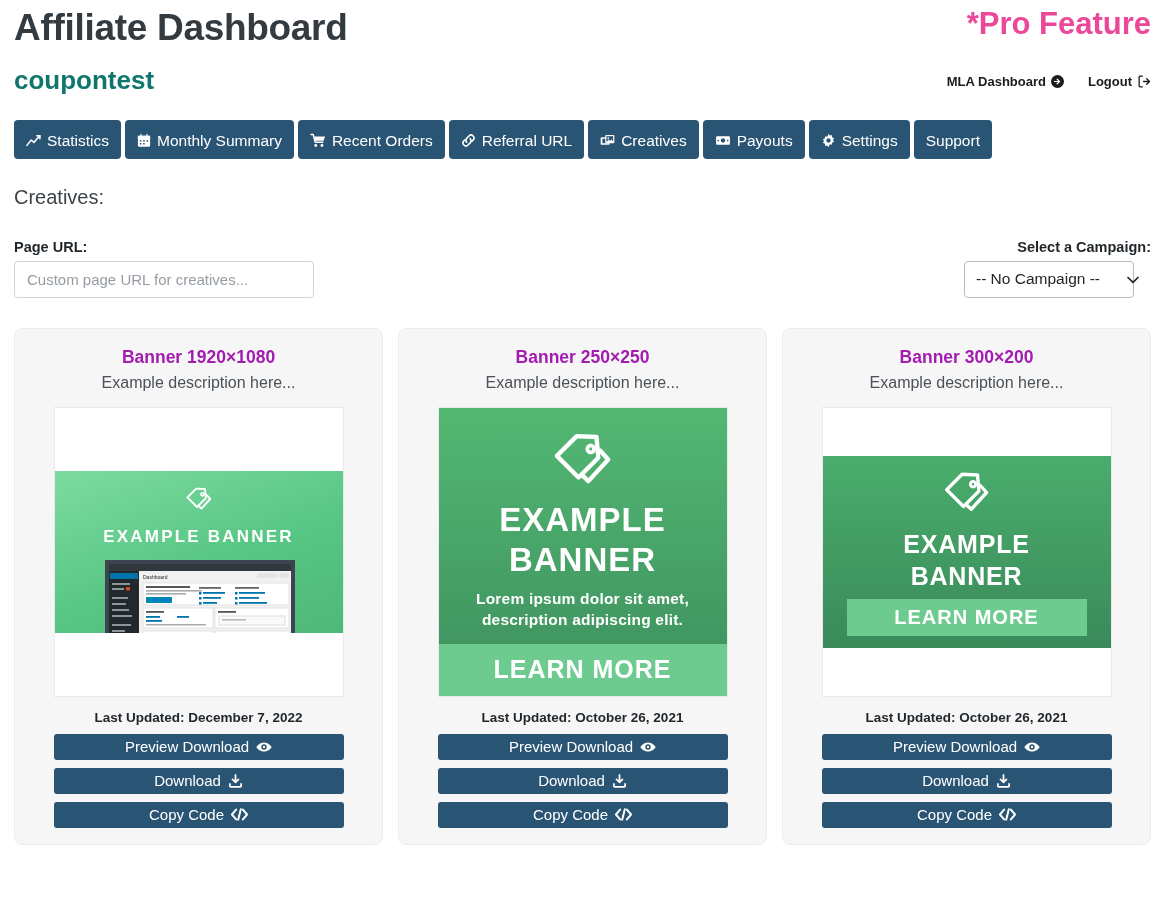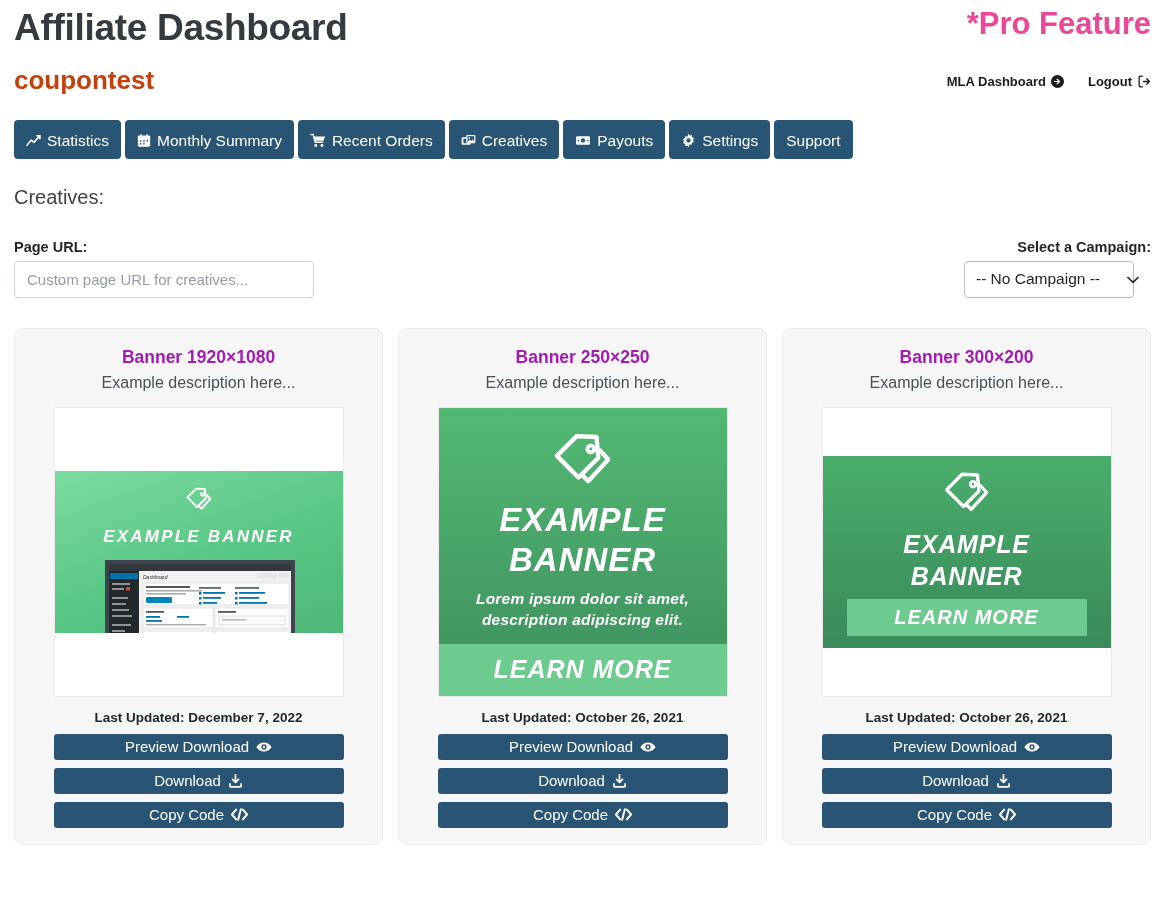--- a/index.html
+++ b/index.html
@@ -21,21 +21,21 @@
     color: #333a40; line-height: 44px; white-space: nowrap;
   }
   .pro-feature {
     position: absolute; right: 0; top: 4px;
     font-size: 31px; font-weight: 700; color: #ec4899;
     line-height: 40px; white-space: nowrap;
   }
   .sub-row { position: relative; height: 46px; }
   .account-name {
     position: absolute; left: 0; top: 0;
-    font-size: 26px; font-weight: 700; color: #c2410c; line-height: 36px; text-align: center;
+    font-size: 26px; font-weight: 700; color: #0f766e; line-height: 36px; text-align: center;
   }
   .header-links {
     position: absolute; right: 0; top: 12px;
     display: flex; align-items: center; gap: 24px;
     font-size: 13px; font-weight: 700; color: #1b1b1b;
   }
   .header-link { display: inline-flex; align-items: center; gap: 5px; white-space: nowrap; cursor: pointer; }
   .hl-ico { display: inline-flex; align-items: center; }
 
   
@@ -90,21 +90,20 @@
     display: flex; flex-direction: column; align-items: center;
   }
   .card-title { font-size: 17.5px; font-weight: 700; color: #a21caf; text-align: center; }
   .card-desc { font-size: 16px; color: #4a5157; text-align: center; margin-top: 6px; }
 
   .banner-box {
     margin-top: 15px; width: 290px; height: 290px;
     background: #fff; border: 1px solid #e9e9ea;
     display: flex; align-items: center; justify-content: center;
     overflow: hidden;
-    font-style: italic;
   }
 
   
   .bn-wide { width: 288px; height: 162px; position: relative;
     background: linear-gradient(160deg,#7ddba0 0%,#58c684 55%,#4eb878 100%);
     overflow: hidden; }
   .bn-wide .tag { position: absolute; left: 50%; top: 14px; transform: translateX(-50%); }
   .bn-wide .bn-text {
     position: absolute; left: 0; right: 0; top: 56px; text-align: center;
     color: #fff; font-weight: 700; font-size: 17px; letter-spacing: 2.2px;
@@ -219,20 +218,29 @@
         <svg width="16" height="15" viewBox="0 0 16 16">
             <path d="M0.5 1.6h2.4l2 8.2h8.3" stroke="#fff" stroke-width="1.5" fill="none" stroke-linecap="round" stroke-linejoin="round"></path>
             <path d="M3.6 3.6h12L13.9 8.3H4.7z" fill="#fff"></path>
             <circle cx="5.6" cy="13.3" r="1.5" fill="#fff"></circle>
             <circle cx="12.2" cy="13.3" r="1.5" fill="#fff"></circle>
           </svg>
       </span>
       <span>Recent Orders</span>
     </button>
 
+    <button class="navtab">
+      <span>
+        <svg width="15" height="15" viewBox="0 0 16 16">
+            <path d="M6.2 9.9a3.1 3.1 0 0 1 0-4.4l2.3-2.3a3.1 3.1 0 0 1 4.4 4.4l-1.2 1.2" stroke="#fff" stroke-width="1.7" fill="none" stroke-linecap="round"></path>
+            <path d="M9.8 6.1a3.1 3.1 0 0 1 0 4.4l-2.3 2.3a3.1 3.1 0 1 1-4.4-4.4l1.2-1.2" stroke="#fff" stroke-width="1.7" fill="none" stroke-linecap="round"></path>
+          </svg>
+      </span>
+      <span>Referral URL</span>
+    </button>
 
     <button class="navtab">
       <span>
         <svg width="15" height="15" viewBox="0 0 16 16">
             <rect x="0.7" y="4.4" width="9.4" height="8.2" rx="1" fill="#fff"></rect>
             <rect x="2.6" y="6.1" width="5.6" height="4.8" fill="#2a5473"></rect>
             <rect x="5.6" y="2.2" width="9.7" height="8.6" rx="1" fill="#fff"></rect>
             <rect x="6.9" y="3.4" width="7.1" height="6.2" fill="#2a5473"></rect>
             <circle cx="8.8" cy="5.4" r="0.9" fill="#fff"></circle>
             <path d="M6.9 9.6l2.4-2.6 1.6 1.6 1.6-1.9 1.5 2.9z" fill="#fff"></path>

